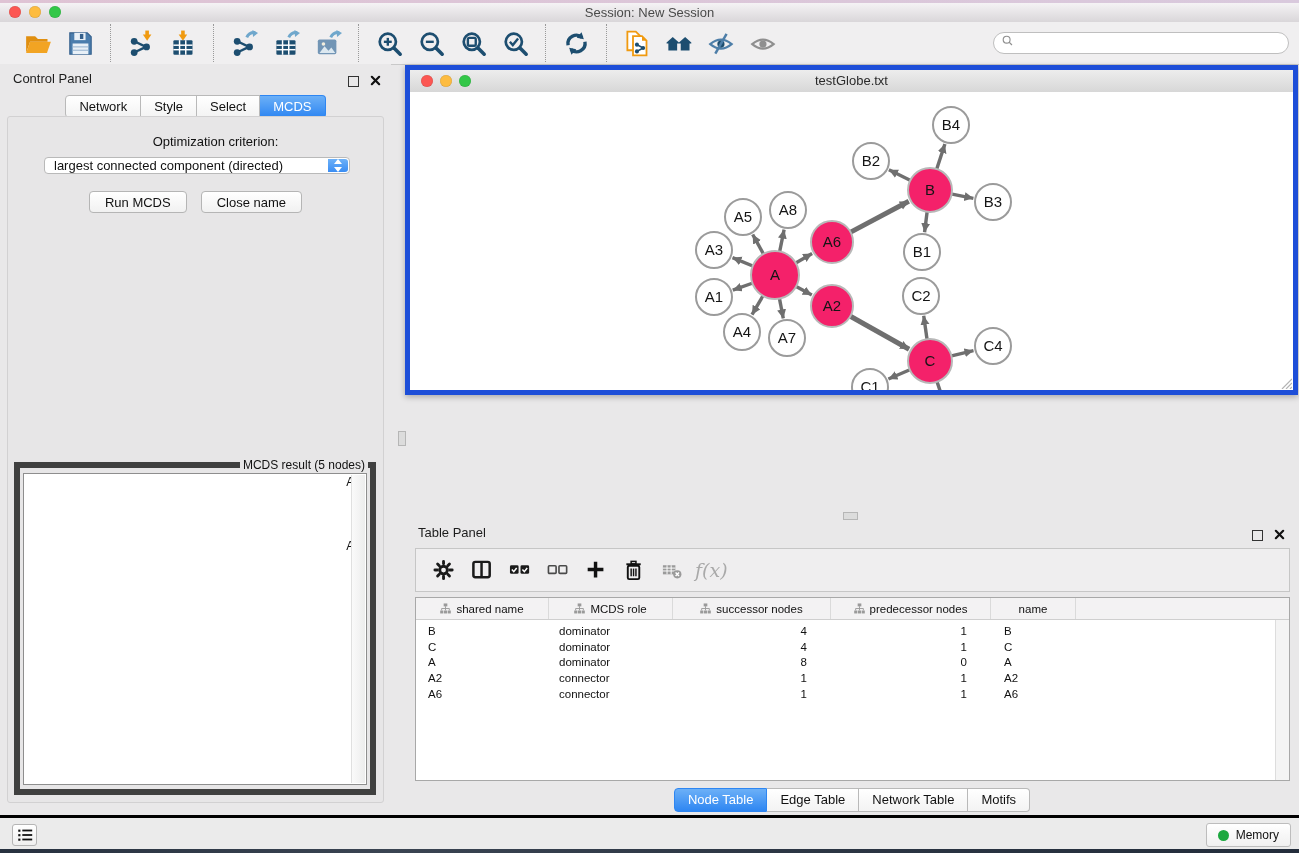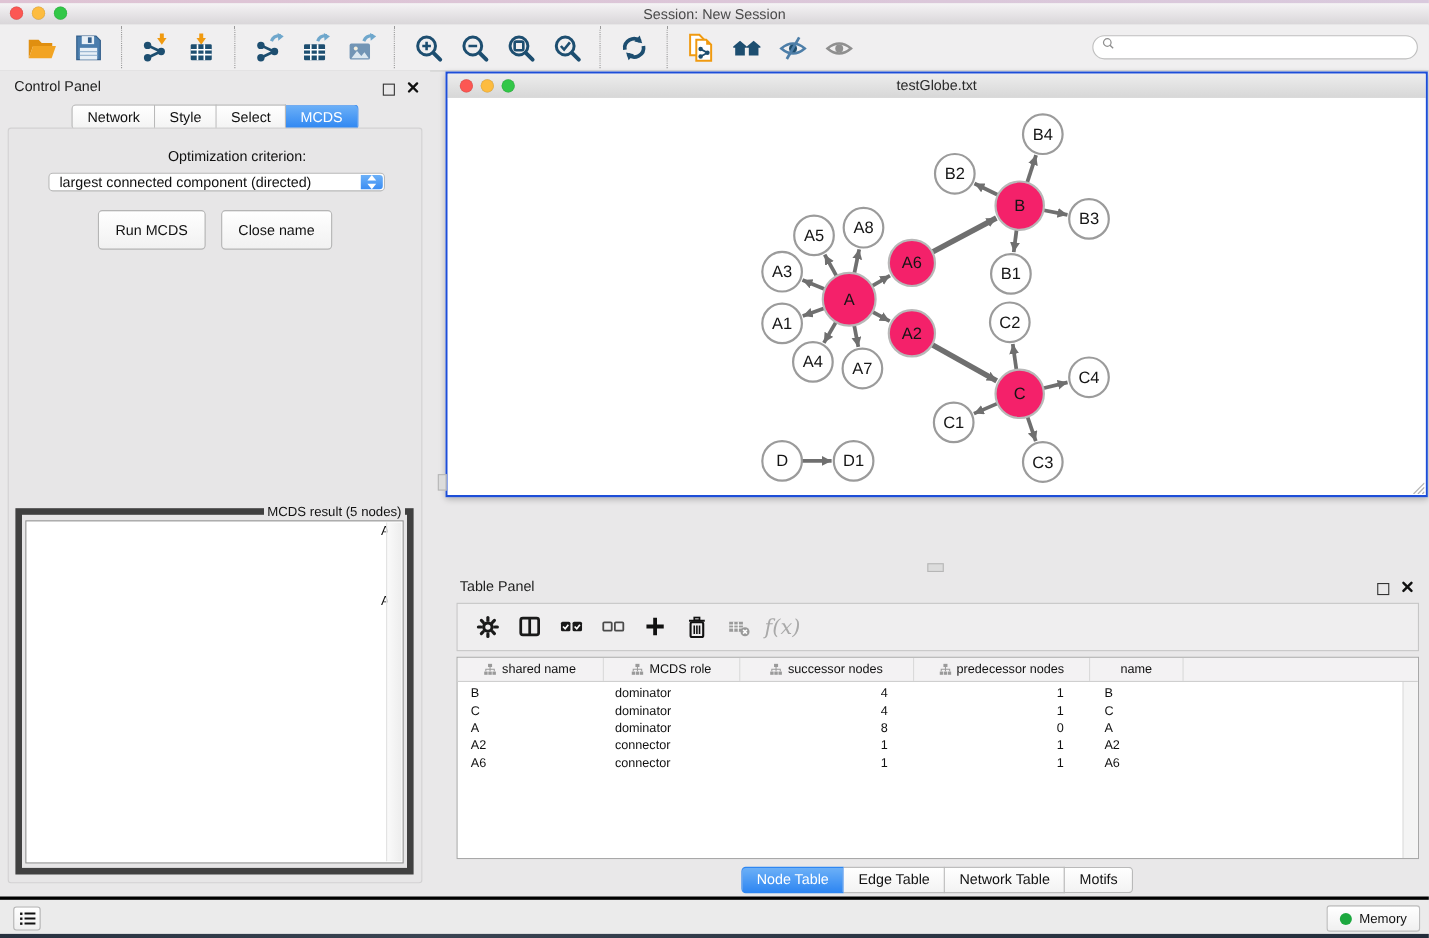--- a/index.html
+++ b/index.html
@@ -39,31 +39,31 @@
   .opt-label{margin-top:17px;text-align:center;font-size:13px;color:#111;}
   .criterion-select{position:absolute;left:36px;right:33px;top:40px;height:17px;background:#fff;
                     border:1px solid #b9b9b9;border-radius:4px;font-size:13px;color:#111;
                     display:flex;align-items:center;padding-left:9px;box-sizing:border-box;}
   .select-stepper{position:absolute;right:1px;top:1px;bottom:1px;width:20px;border-radius:0 3px 3px 0;
                   background:linear-gradient(#6db1f8,#3b8df3);display:flex;flex-direction:column;
                   align-items:center;justify-content:center;gap:3px;}
   .chev-up{width:0;height:0;border-left:4px solid transparent;border-right:4px solid transparent;border-bottom:5px solid #fff;}
   .chev-dn{width:0;height:0;border-left:4px solid transparent;border-right:4px solid transparent;border-top:5px solid #fff;}
   .btn-row{position:absolute;top:74px;left:0;right:0;display:flex;justify-content:center;gap:14px;}
-  .mac-btn{height:36px;padding:0 15px;background:linear-gradient(#ffffff,#f1f1f1);border:1px solid #b5b5b5;
+  .mac-btn{height:22px;padding:0 15px;background:linear-gradient(#ffffff,#f1f1f1);border:1px solid #b5b5b5;
            border-radius:4px;font-size:13px;color:#111;font-family:"Liberation Sans",sans-serif;cursor:default;}
   .result-fieldset{position:absolute;left:6px;right:7px;top:341px;bottom:7px;border:6px solid #404040;
                    margin:0;padding:1px 3px 4px 3px;text-align:right;}
   .result-fieldset legend{font-size:12px;color:#111;padding:0 3px;margin-left:1px;}
   .result-list{position:relative;height:100%;background:#fff;border:1px solid #8e8e8e;box-sizing:border-box;overflow:hidden;}
   .result-item{font-size:12px;color:#111;padding:1px 5px;line-height:14px;}
   .result-scroll{position:absolute;top:1px;bottom:1px;right:1px;width:13px;background:linear-gradient(90deg,#fafafa,#ededed);border-left:1px solid #e0e0e0;}
   
-  .network-window{position:absolute;left:405px;top:65px;width:893px;height:387px;background:#fff;
-                  border:2px solid #1d4ed8;box-sizing:border-box;box-shadow:0 2px 6px rgba(0,0,0,.28);}
+  .network-window{position:absolute;left:405px;top:65px;width:893px;height:330px;background:#fff;
+                  border:5px solid #1d4ed8;box-sizing:border-box;box-shadow:0 2px 6px rgba(0,0,0,.28);}
   .nw-titlebar{height:22px;background:linear-gradient(#ededed,#d7d7d7);border-bottom:1px solid #b2b2b2;position:relative;}
   .nw-lights{position:absolute;left:11px;top:5px;display:flex;gap:7px;}
   .nw-title{text-align:center;font-size:13px;line-height:22px;color:#2a2a2a;}
   .nw-canvas{position:absolute;top:22px;left:0;right:0;bottom:0;overflow:hidden;background:#fff;}
   .nw-resize{position:absolute;right:1px;bottom:1px;width:13px;height:13px;opacity:.75;}
   .v-grip{position:absolute;left:398px;top:431px;width:6px;height:13px;background:#dcdcdc;border:1px solid #b6b6b6;}
   .h-grip{position:absolute;left:843px;top:512px;width:13px;height:6px;background:#dcdcdc;border:1px solid #b6b6b6;}
   
   .table-panel{position:absolute;left:405px;top:520px;right:0;height:295px;background:#e9e8e9;}
   .tp-header{position:absolute;top:5px;left:13px;font-size:13px;color:#1d1d1d;}

